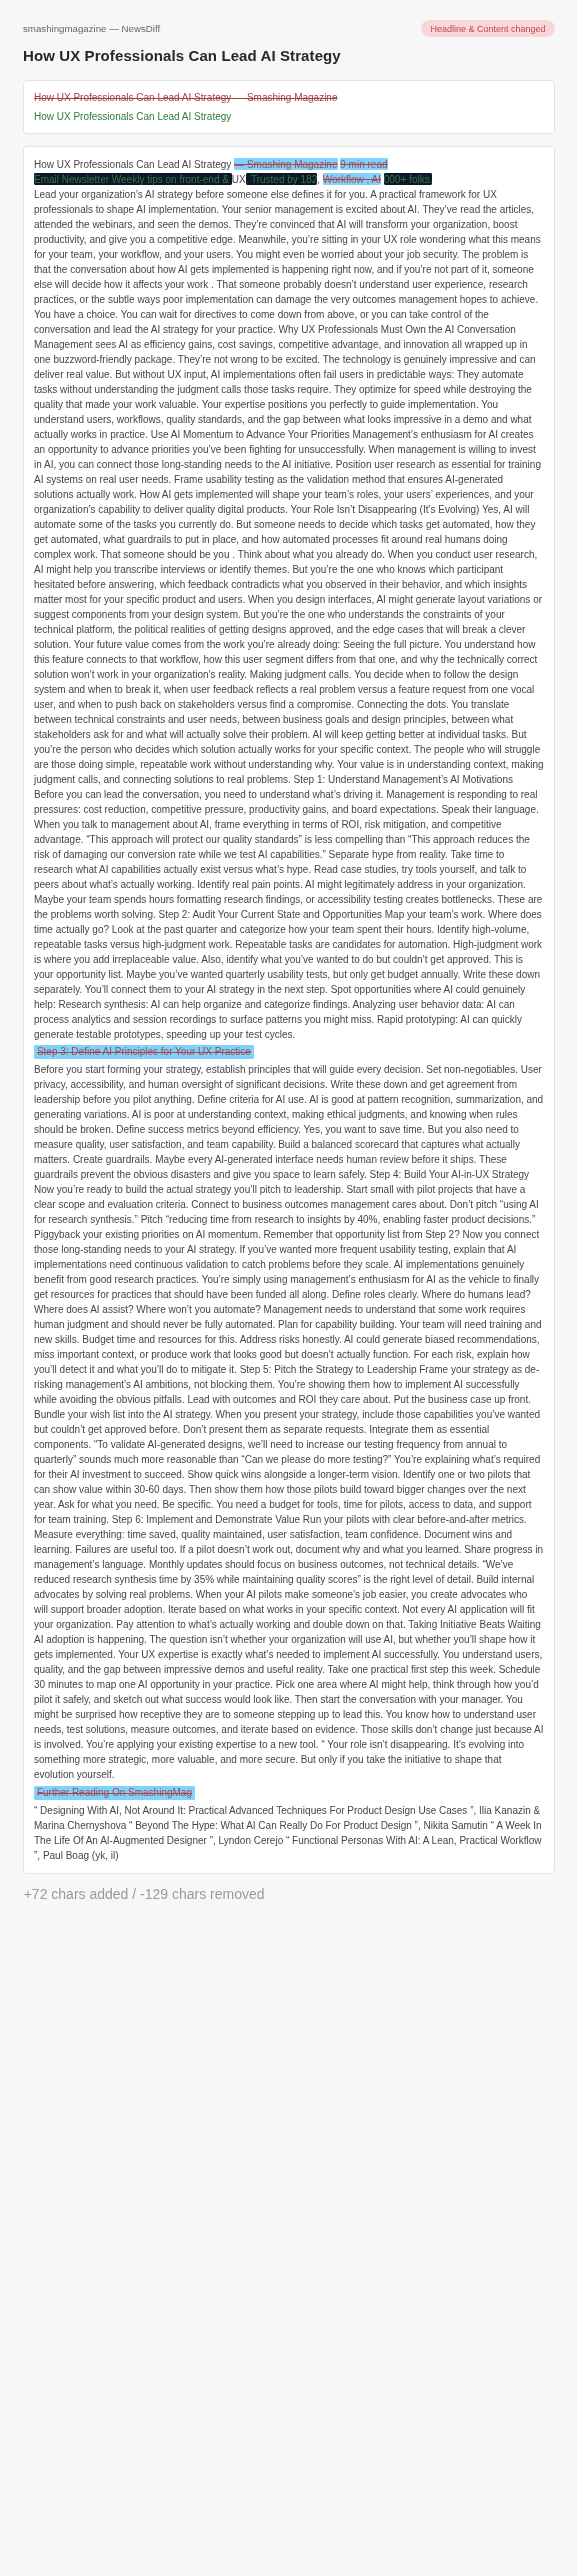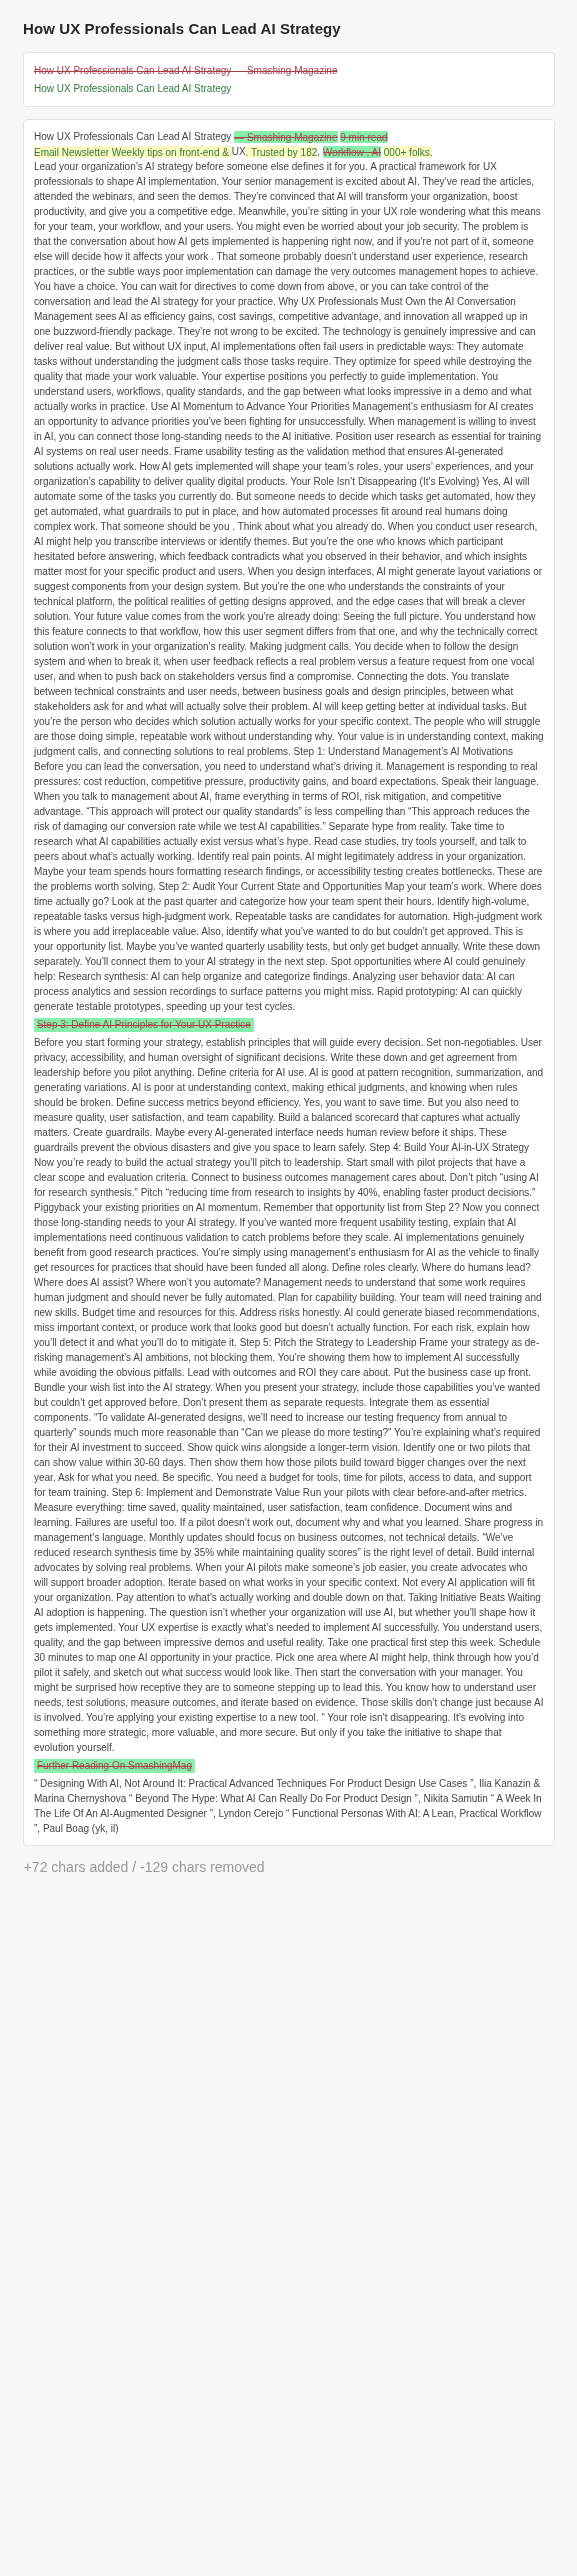--- a/index.html
+++ b/index.html
@@ -55,45 +55,49 @@
     font-size: 10px;
     line-height: 15px;
   }
   .content-card {
     font-size: 10px;
     line-height: 15px;
     color: #454547;
   }
   .seg.plain { color: #454547; }
   .seg.removed {
-    background: #86efac;
+    background: #7dd3fc;
     color: #ab454c;
     text-decoration: line-through;
     border-radius: 1.4px;
     padding: 0.7px 0;
   }
   .seg.added {
-    background: #fef9c3;
+    background: #0f172a;
     color: #2e7b3c;
     border-radius: 1.4px;
     padding: 0.7px 0;
   }
   .removed-block { margin: 2.9px 0; }
   .removed-block .seg.removed { padding: 1.4px 2.9px; }
   .footer-stats {
     color: #98989e;
     font-size: 14px;
     margin: 0 0 0 0.7px;
   }
 </style>
 </head>
 <body>
 
 <div class="page">
 
+  <div class="topbar">
+    <span class="source-label">smashingmagazine — NewsDiff</span>
+    <span class="badge">Headline &amp; Content changed</span>
+  </div>
 
   <h1 class="title">How UX Professionals Can Lead AI Strategy</h1>
 
   <div class="card">
     <div class="headline-removed">How UX Professionals Can Lead AI Strategy — Smashing Magazine</div>
     <div class="headline-added">How UX Professionals Can Lead AI Strategy</div>
   </div>
 
   <div class="card content-card"><span class="seg plain">How UX Professionals Can Lead AI Strategy </span><span class="seg removed">— Smashing Magazine</span><span class="seg plain"> </span><span class="seg removed">9 min read</span><br><span class="seg added">Email Newsletter Weekly tips on front-end &amp; </span><span class="seg plain">UX</span><span class="seg added">. Trusted by 182</span><span class="seg plain">, </span><span class="seg removed">Workflow , AI</span><span class="seg plain"> </span><span class="seg added">000+ folks.</span><br><span class="seg plain">Lead your organization’s AI strategy before someone else defines it for you. A practical framework for UX professionals to shape AI implementation. Your senior management is excited about AI. They’ve read the articles, attended the webinars, and seen the demos. They’re convinced that AI will transform your organization, boost productivity, and give you a competitive edge. Meanwhile, you’re sitting in your UX role wondering what this means for your team, your workflow, and your users. You might even be worried about your job security. The problem is that the conversation about how AI gets implemented is happening right now, and if you’re not part of it, someone else will decide how it affects your work . That someone probably doesn’t understand user experience, research practices, or the subtle ways poor implementation can damage the very outcomes management hopes to achieve. You have a choice. You can wait for directives to come down from above, or you can take control of the conversation and lead the AI strategy for your practice. Why UX Professionals Must Own the AI Conversation Management sees AI as efficiency gains, cost savings, competitive advantage, and innovation all wrapped up in one buzzword-friendly package. They’re not wrong to be excited. The technology is genuinely impressive and can deliver real value. But without UX input, AI implementations often fail users in predictable ways: They automate tasks without understanding the judgment calls those tasks require. They optimize for speed while destroying the quality that made your work valuable. Your expertise positions you perfectly to guide implementation. You understand users, workflows, quality standards, and the gap between what looks impressive in a demo and what actually works in practice. Use AI Momentum to Advance Your Priorities Management’s enthusiasm for AI creates an opportunity to advance priorities you’ve been fighting for unsuccessfully. When management is willing to invest in AI, you can connect those long-standing needs to the AI initiative. Position user research as essential for training AI systems on real user needs. Frame usability testing as the validation method that ensures AI-generated solutions actually work. How AI gets implemented will shape your team’s roles, your users’ experiences, and your organization’s capability to deliver quality digital products. Your Role Isn’t Disappearing (It’s Evolving) Yes, AI will automate some of the tasks you currently do. But someone needs to decide which tasks get automated, how they get automated, what guardrails to put in place, and how automated processes fit around real humans doing complex work. That someone should be you . Think about what you already do. When you conduct user research, AI might help you transcribe interviews or identify themes. But you’re the one who knows which participant hesitated before answering, which feedback contradicts what you observed in their behavior, and which insights matter most for your specific product and users. When you design interfaces, AI might generate layout variations or suggest components from your design system. But you’re the one who understands the constraints of your technical platform, the political realities of getting designs approved, and the edge cases that will break a clever solution. Your future value comes from the work you’re already doing: Seeing the full picture. You understand how this feature connects to that workflow, how this user segment differs from that one, and why the technically correct solution won’t work in your organization’s reality. Making judgment calls. You decide when to follow the design system and when to break it, when user feedback reflects a real problem versus a feature request from one vocal user, and when to push back on stakeholders versus find a compromise. Connecting the dots. You translate between technical constraints and user needs, between business goals and design principles, between what stakeholders ask for and what will actually solve their problem. AI will keep getting better at individual tasks. But you’re the person who decides which solution actually works for your specific context. The people who will struggle are those doing simple, repeatable work without understanding why. Your value is in understanding context, making judgment calls, and connecting solutions to real problems. Step 1: Understand Management’s AI Motivations Before you can lead the conversation, you need to understand what’s driving it. Management is responding to real pressures: cost reduction, competitive pressure, productivity gains, and board expectations. Speak their language. When you talk to management about AI, frame everything in terms of ROI, risk mitigation, and competitive advantage. “This approach will protect our quality standards” is less compelling than “This approach reduces the risk of damaging our conversion rate while we test AI capabilities.” Separate hype from reality. Take time to research what AI capabilities actually exist versus what’s hype. Read case studies, try tools yourself, and talk to peers about what’s actually working. Identify real pain points. AI might legitimately address in your organization. Maybe your team spends hours formatting research findings, or accessibility testing creates bottlenecks. These are the problems worth solving. Step 2: Audit Your Current State and Opportunities Map your team’s work. Where does time actually go? Look at the past quarter and categorize how your team spent their hours. Identify high-volume, repeatable tasks versus high-judgment work. Repeatable tasks are candidates for automation. High-judgment work is where you add irreplaceable value. Also, identify what you’ve wanted to do but couldn’t get approved. This is your opportunity list. Maybe you’ve wanted quarterly usability tests, but only get budget annually. Write these down separately. You’ll connect them to your AI strategy in the next step. Spot opportunities where AI could genuinely help: Research synthesis: AI can help organize and categorize findings. Analyzing user behavior data: AI can process analytics and session recordings to surface patterns you might miss. Rapid prototyping: AI can quickly generate testable prototypes, speeding up your test cycles.</span><div class="removed-block"><span class="seg removed">Step 3: Define AI Principles for Your UX Practice</span></div><span class="seg plain">Before you start forming your strategy, establish principles that will guide every decision. Set non-negotiables. User privacy, accessibility, and human oversight of significant decisions. Write these down and get agreement from leadership before you pilot anything. Define criteria for AI use. AI is good at pattern recognition, summarization, and generating variations. AI is poor at understanding context, making ethical judgments, and knowing when rules should be broken. Define success metrics beyond efficiency. Yes, you want to save time. But you also need to measure quality, user satisfaction, and team capability. Build a balanced scorecard that captures what actually matters. Create guardrails. Maybe every AI-generated interface needs human review before it ships. These guardrails prevent the obvious disasters and give you space to learn safely. Step 4: Build Your AI-in-UX Strategy Now you’re ready to build the actual strategy you’ll pitch to leadership. Start small with pilot projects that have a clear scope and evaluation criteria. Connect to business outcomes management cares about. Don’t pitch “using AI for research synthesis.” Pitch “reducing time from research to insights by 40%, enabling faster product decisions.” Piggyback your existing priorities on AI momentum. Remember that opportunity list from Step 2? Now you connect those long-standing needs to your AI strategy. If you’ve wanted more frequent usability testing, explain that AI implementations need continuous validation to catch problems before they scale. AI implementations genuinely benefit from good research practices. You’re simply using management’s enthusiasm for AI as the vehicle to finally get resources for practices that should have been funded all along. Define roles clearly. Where do humans lead? Where does AI assist? Where won’t you automate? Management needs to understand that some work requires human judgment and should never be fully automated. Plan for capability building. Your team will need training and new skills. Budget time and resources for this. Address risks honestly. AI could generate biased recommendations, miss important context, or produce work that looks good but doesn’t actually function. For each risk, explain how you’ll detect it and what you’ll do to mitigate it. Step 5: Pitch the Strategy to Leadership Frame your strategy as de-risking management’s AI ambitions, not blocking them. You’re showing them how to implement AI successfully while avoiding the obvious pitfalls. Lead with outcomes and ROI they care about. Put the business case up front. Bundle your wish list into the AI strategy. When you present your strategy, include those capabilities you’ve wanted but couldn’t get approved before. Don’t present them as separate requests. Integrate them as essential components. “To validate AI-generated designs, we’ll need to increase our testing frequency from annual to quarterly” sounds much more reasonable than “Can we please do more testing?” You’re explaining what’s required for their AI investment to succeed. Show quick wins alongside a longer-term vision. Identify one or two pilots that can show value within 30-60 days. Then show them how those pilots build toward bigger changes over the next year. Ask for what you need. Be specific. You need a budget for tools, time for pilots, access to data, and support for team training. Step 6: Implement and Demonstrate Value Run your pilots with clear before-and-after metrics. Measure everything: time saved, quality maintained, user satisfaction, team confidence. Document wins and learning. Failures are useful too. If a pilot doesn’t work out, document why and what you learned. Share progress in management’s language. Monthly updates should focus on business outcomes, not technical details. “We’ve reduced research synthesis time by 35% while maintaining quality scores” is the right level of detail. Build internal advocates by solving real problems. When your AI pilots make someone’s job easier, you create advocates who will support broader adoption. Iterate based on what works in your specific context. Not every AI application will fit your organization. Pay attention to what’s actually working and double down on that. Taking Initiative Beats Waiting AI adoption is happening. The question isn’t whether your organization will use AI, but whether you’ll shape how it gets implemented. Your UX expertise is exactly what’s needed to implement AI successfully. You understand users, quality, and the gap between impressive demos and useful reality. Take one practical first step this week. Schedule 30 minutes to map one AI opportunity in your practice. Pick one area where AI might help, think through how you’d pilot it safely, and sketch out what success would look like. Then start the conversation with your manager. You might be surprised how receptive they are to someone stepping up to lead this. You know how to understand user needs, test solutions, measure outcomes, and iterate based on evidence. Those skills don’t change just because AI is involved. You’re applying your existing expertise to a new tool. “ Your role isn’t disappearing. It’s evolving into something more strategic, more valuable, and more secure. But only if you take the initiative to shape that evolution yourself.</span><div class="removed-block"><span class="seg removed">Further Reading On SmashingMag</span></div><span class="seg plain">“ Designing With AI, Not Around It: Practical Advanced Techniques For Product Design Use Cases ”, Ilia Kanazin &amp; Marina Chernyshova “ Beyond The Hype: What AI Can Really Do For Product Design ”, Nikita Samutin “ A Week In The Life Of An AI-Augmented Designer ”, Lyndon Cerejo “ Functional Personas With AI: A Lean, Practical Workflow ”, Paul Boag (yk, il)</span></div>
 

